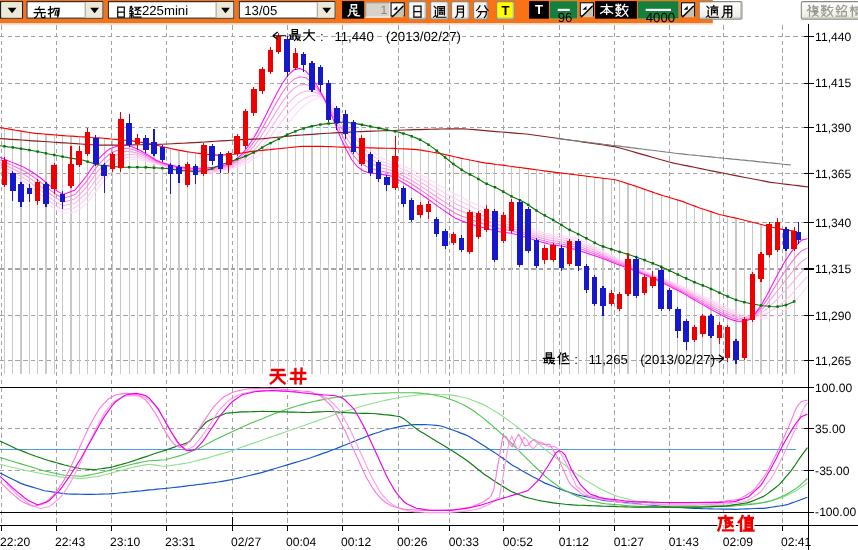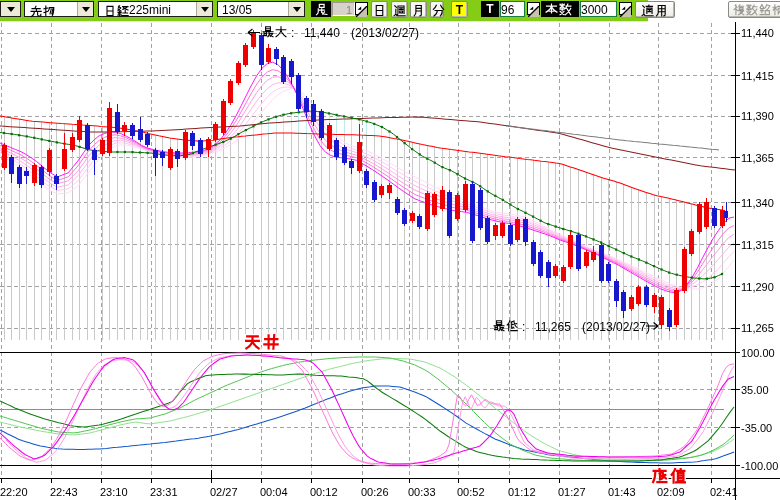--- a/index.html
+++ b/index.html
@@ -1,23 +1,23 @@
 <!DOCTYPE html>
 <html><head><meta charset="utf-8"><style>
 *{margin:0;padding:0;box-sizing:border-box}
 html,body{width:780px;height:500px;overflow:hidden;background:#fff;
  font-family:"Liberation Sans",sans-serif}
-#tb{position:absolute;left:0;top:0;width:648px;height:22px;background:#84cc16;border-bottom:1px solid #e8e6e2}
+#tb{position:absolute;left:0;top:0;width:648px;height:22px;background:#f97316;border-bottom:1px solid #e8e6e2}
 .cmb{position:absolute;top:1px;height:16px;background:#fff;border:1px solid #1c1c1c}
 .cmb .arr{position:absolute;right:0;top:0;bottom:0;width:16px;background:#ece9d8;border-left:1px solid #aca899}
 .tri{position:absolute;left:4px;top:5px;width:0;height:0;border-left:4px solid transparent;border-right:4px solid transparent;border-top:5px solid #000}
 .ct{position:absolute;top:1px;font:12px "Liberation Sans",sans-serif;color:#000}
 .blab{position:absolute;top:1px;height:16px;background:#000}
 .dfld{position:absolute;top:2px;height:14px;background:#d7d3cb;border:1px solid #9b978e;border-bottom-color:#fff;border-right-color:#fff;color:#8a8878;font:11px "Liberation Sans",sans-serif;text-align:right;padding:1px 2px 0 0}
-.fld{position:absolute;top:1px;height:16px;background:#fff;border:1px solid #15803d;color:#000;font:12px "Liberation Sans",sans-serif;padding:1px 2px 0 0}
+.fld{position:absolute;top:1px;height:16px;background:#fff;border:7px solid #15803d;color:#000;font:12px "Liberation Sans",sans-serif;padding:1px 2px 0 0}
 .spin{position:absolute;top:2px;width:13px;height:13px;background:#fff;border:1px solid #000;padding:0}
 .btn{position:absolute;top:1px;height:17px;border:1px solid #8a8a84;border-radius:2px;box-shadow:inset -1px -1px 0 #b8b6ae;background:#f6f5f1}
 .btn2{position:absolute;top:1px;height:17px;border:1px solid #8a8a84;border-radius:2px;box-shadow:inset -1px -1px 0 #b8b6ae;background:linear-gradient(#fff,#eceae4)}
 svg text.ax{font:11px "Liberation Sans",sans-serif;fill:#000}
 svg text.lb{font:12px "Liberation Sans",sans-serif;fill:#000}
 </style></head><body>
 <svg id="chart" width="780" height="500" style="position:absolute;left:0;top:0">
     <line x1="0" y1="33" x2="735.0" y2="33" stroke="#a3a3a3" stroke-dasharray="4,3" shape-rendering="crispEdges"></line>
     <line x1="0" y1="75.5" x2="735.0" y2="75.5" stroke="#a3a3a3" stroke-dasharray="4,3" shape-rendering="crispEdges"></line>
     <line x1="0" y1="116" x2="735.0" y2="116" stroke="#a3a3a3" stroke-dasharray="4,3" shape-rendering="crispEdges"></line>
@@ -645,21 +645,21 @@
         <path d="M1.5,3.8 L5.2,0.4 L5.2,3.8 Z" fill="#000"></path>
       </svg></div>
     <div class="blab" style="left:541px;width:38px"><svg width="34" height="15" style="margin:1px 0 0 3px">
         <g transform="translate(1,1) scale(1.083)">
           <path d="M6,1 V9.2 M1.4,2.8 H10.6 M6,2.8 Q5,6.4 1,8.4 M6,2.8 Q7,6.4 11,8.4 M4.2,7.6 H7.8" fill="none" stroke="#fff" stroke-width="1.11" stroke-linecap="square"></path>
         </g>
         <g transform="translate(15.0,1) scale(1.083)">
           <path d="M2.9,0.8 V5 M1,2 H4.8 M1,1 L4.8,4.6 M4.8,1 L1,4.6 M1,5.6 H4.8 M2.9,5.6 V7.4 M1,7.6 Q2.4,9.6 4.6,10.8 M4.6,7.6 Q3.2,9.8 1,10.8 M8.2,1 L6,5 M6.6,2.8 H11 M7.2,5 Q8.8,7.6 10.8,10.8 M10.8,5 Q9.2,8.4 5.8,10.8" fill="none" stroke="#fff" stroke-width="1.11" stroke-linecap="square"></path>
         </g>
       </svg></div>
-    <div class="fld" style="left:580px;width:37px">3000</div>
+    <div class="fld" style="left:580px;width:37px">4000</div>
     <div class="spin" style="left:619px"><svg width="11" height="11">
         <path d="M0,11 L11,0 L11,11 Z" fill="#c8c2b2" stroke="none"></path>
         <path d="M-0.5,11.5 L11.5,-0.5" stroke="#000" stroke-width="1.3"></path>
         <path d="M1.5,3.8 L5.2,0.4 L5.2,3.8 Z" fill="#000"></path>
       </svg></div>
     <div class="btn2" style="left:635px;width:40px"><svg width="32" height="15" style="margin:1px 0 0 4px">
         <g transform="translate(1,1) scale(1.083)">
           <path d="M1.6,1.6 L3.2,3.2 M2.6,5 V7.8 M1,10.8 Q2.2,10 2.6,9 L3.6,10.8 H11.2 M7.4,1 L6.8,2 M4.8,2.2 H10.6 M5.4,3.8 H10.2 V8.8 M5.4,3.8 V8.8 M6.6,5.2 H9 M7.8,5.2 V7 M6.6,7 H9" fill="none" stroke="#000" stroke-width="1.02" stroke-linecap="square"></path>
         </g>
         <g transform="translate(15.0,1) scale(1.083)">

